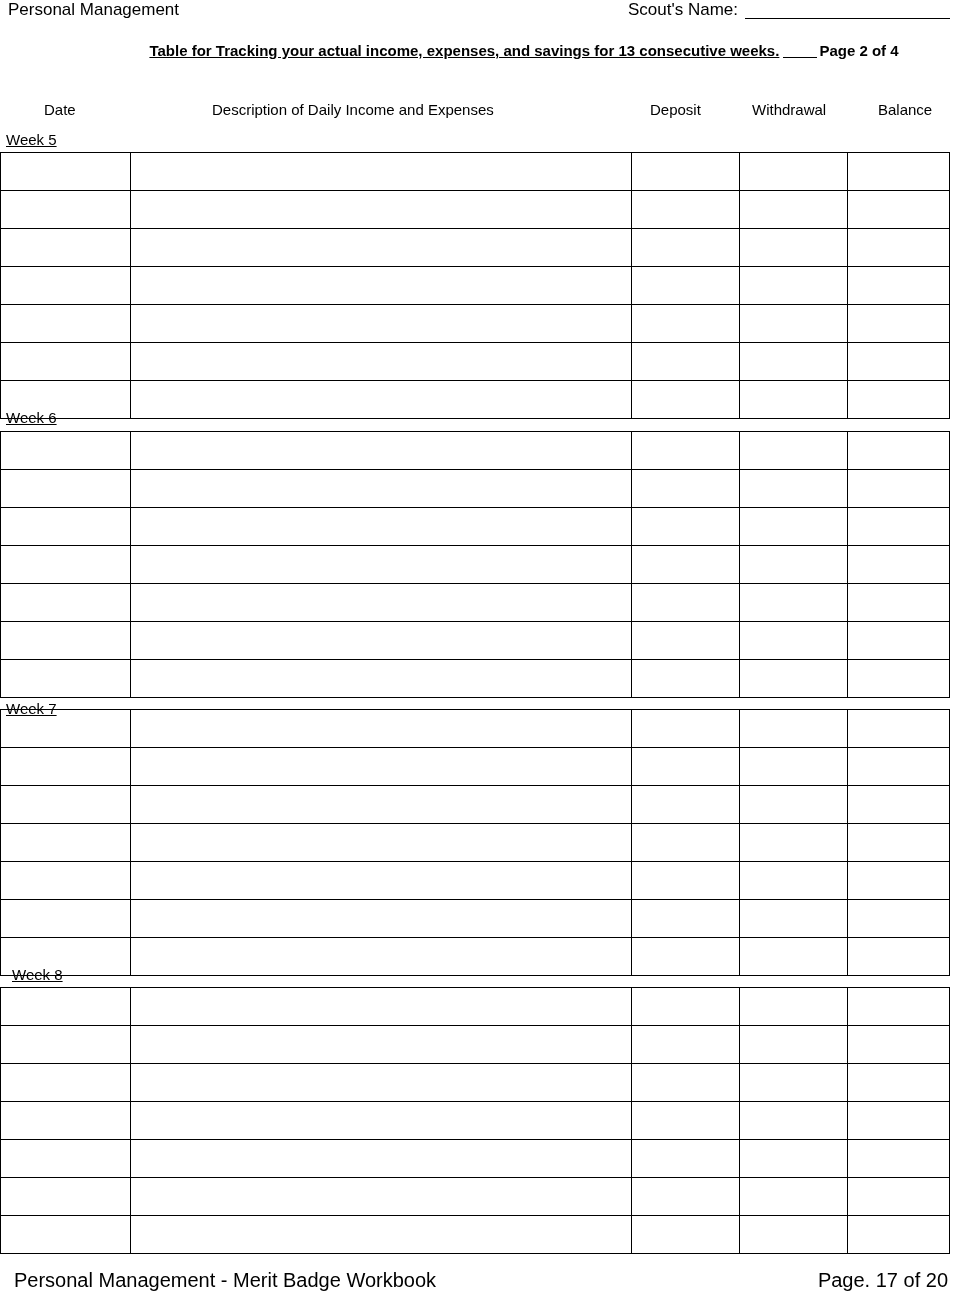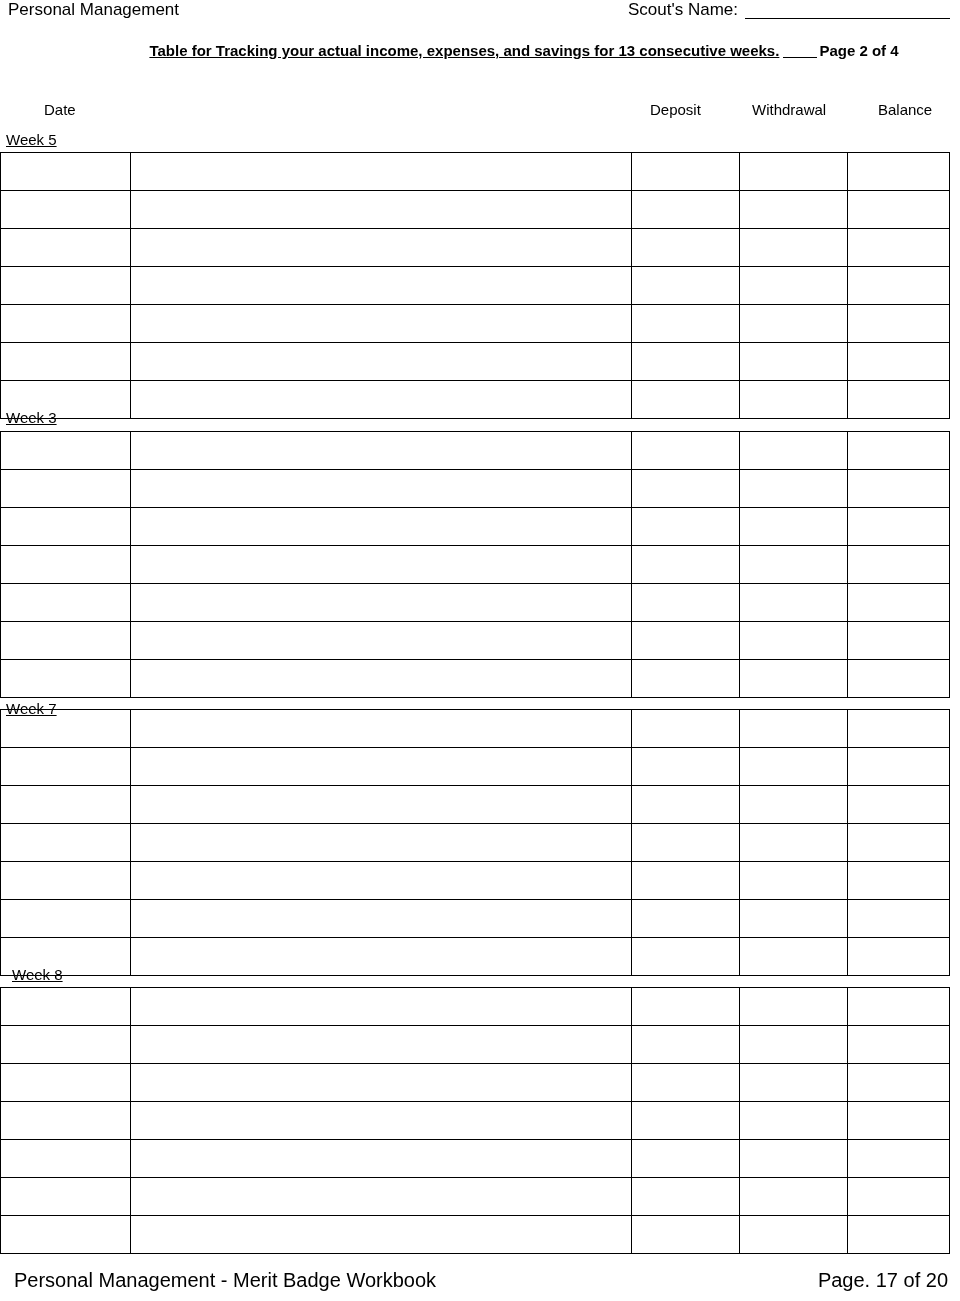--- a/index.html
+++ b/index.html
@@ -174,20 +174,21 @@
     <div class="hdr-right">Scout's Name:</div>
     <div class="hdr-rule"></div>
   </div>
 
   <div class="title-line">
     <span class="title-main">Table for Tracking your actual income, expenses, and savings for 13 consecutive weeks.</span><span class="blank-rule"></span><span class="page-of">Page 2 of 4</span>
   </div>
 
   <div class="col-headings">
     <span class="ch ch-date">Date</span>
+    <span class="ch ch-desc">Description of Daily Income and Expenses</span>
     <span class="ch ch-deposit">Deposit</span>
     <span class="ch ch-withdrawal">Withdrawal</span>
     <span class="ch ch-balance">Balance</span>
   </div>
 
   <div class="week-label wk5-label">Week 5</div>
   <table class="grid wk5-grid">
     <tbody>
       <tr>
           <td class="c-date"></td>
@@ -234,21 +235,21 @@
       <tr>
           <td class="c-date"></td>
           <td class="c-desc"></td>
           <td class="c-dep"></td>
           <td class="c-wd"></td>
           <td class="c-bal"></td>
         </tr>
     </tbody>
   </table>
 
-  <div class="week-label wk6-label">Week 3</div>
+  <div class="week-label wk6-label">Week 6</div>
   <table class="grid wk6-grid">
     <tbody>
       <tr>
           <td class="c-date"></td>
           <td class="c-desc"></td>
           <td class="c-dep"></td>
           <td class="c-wd"></td>
           <td class="c-bal"></td>
         </tr>
       <tr>

